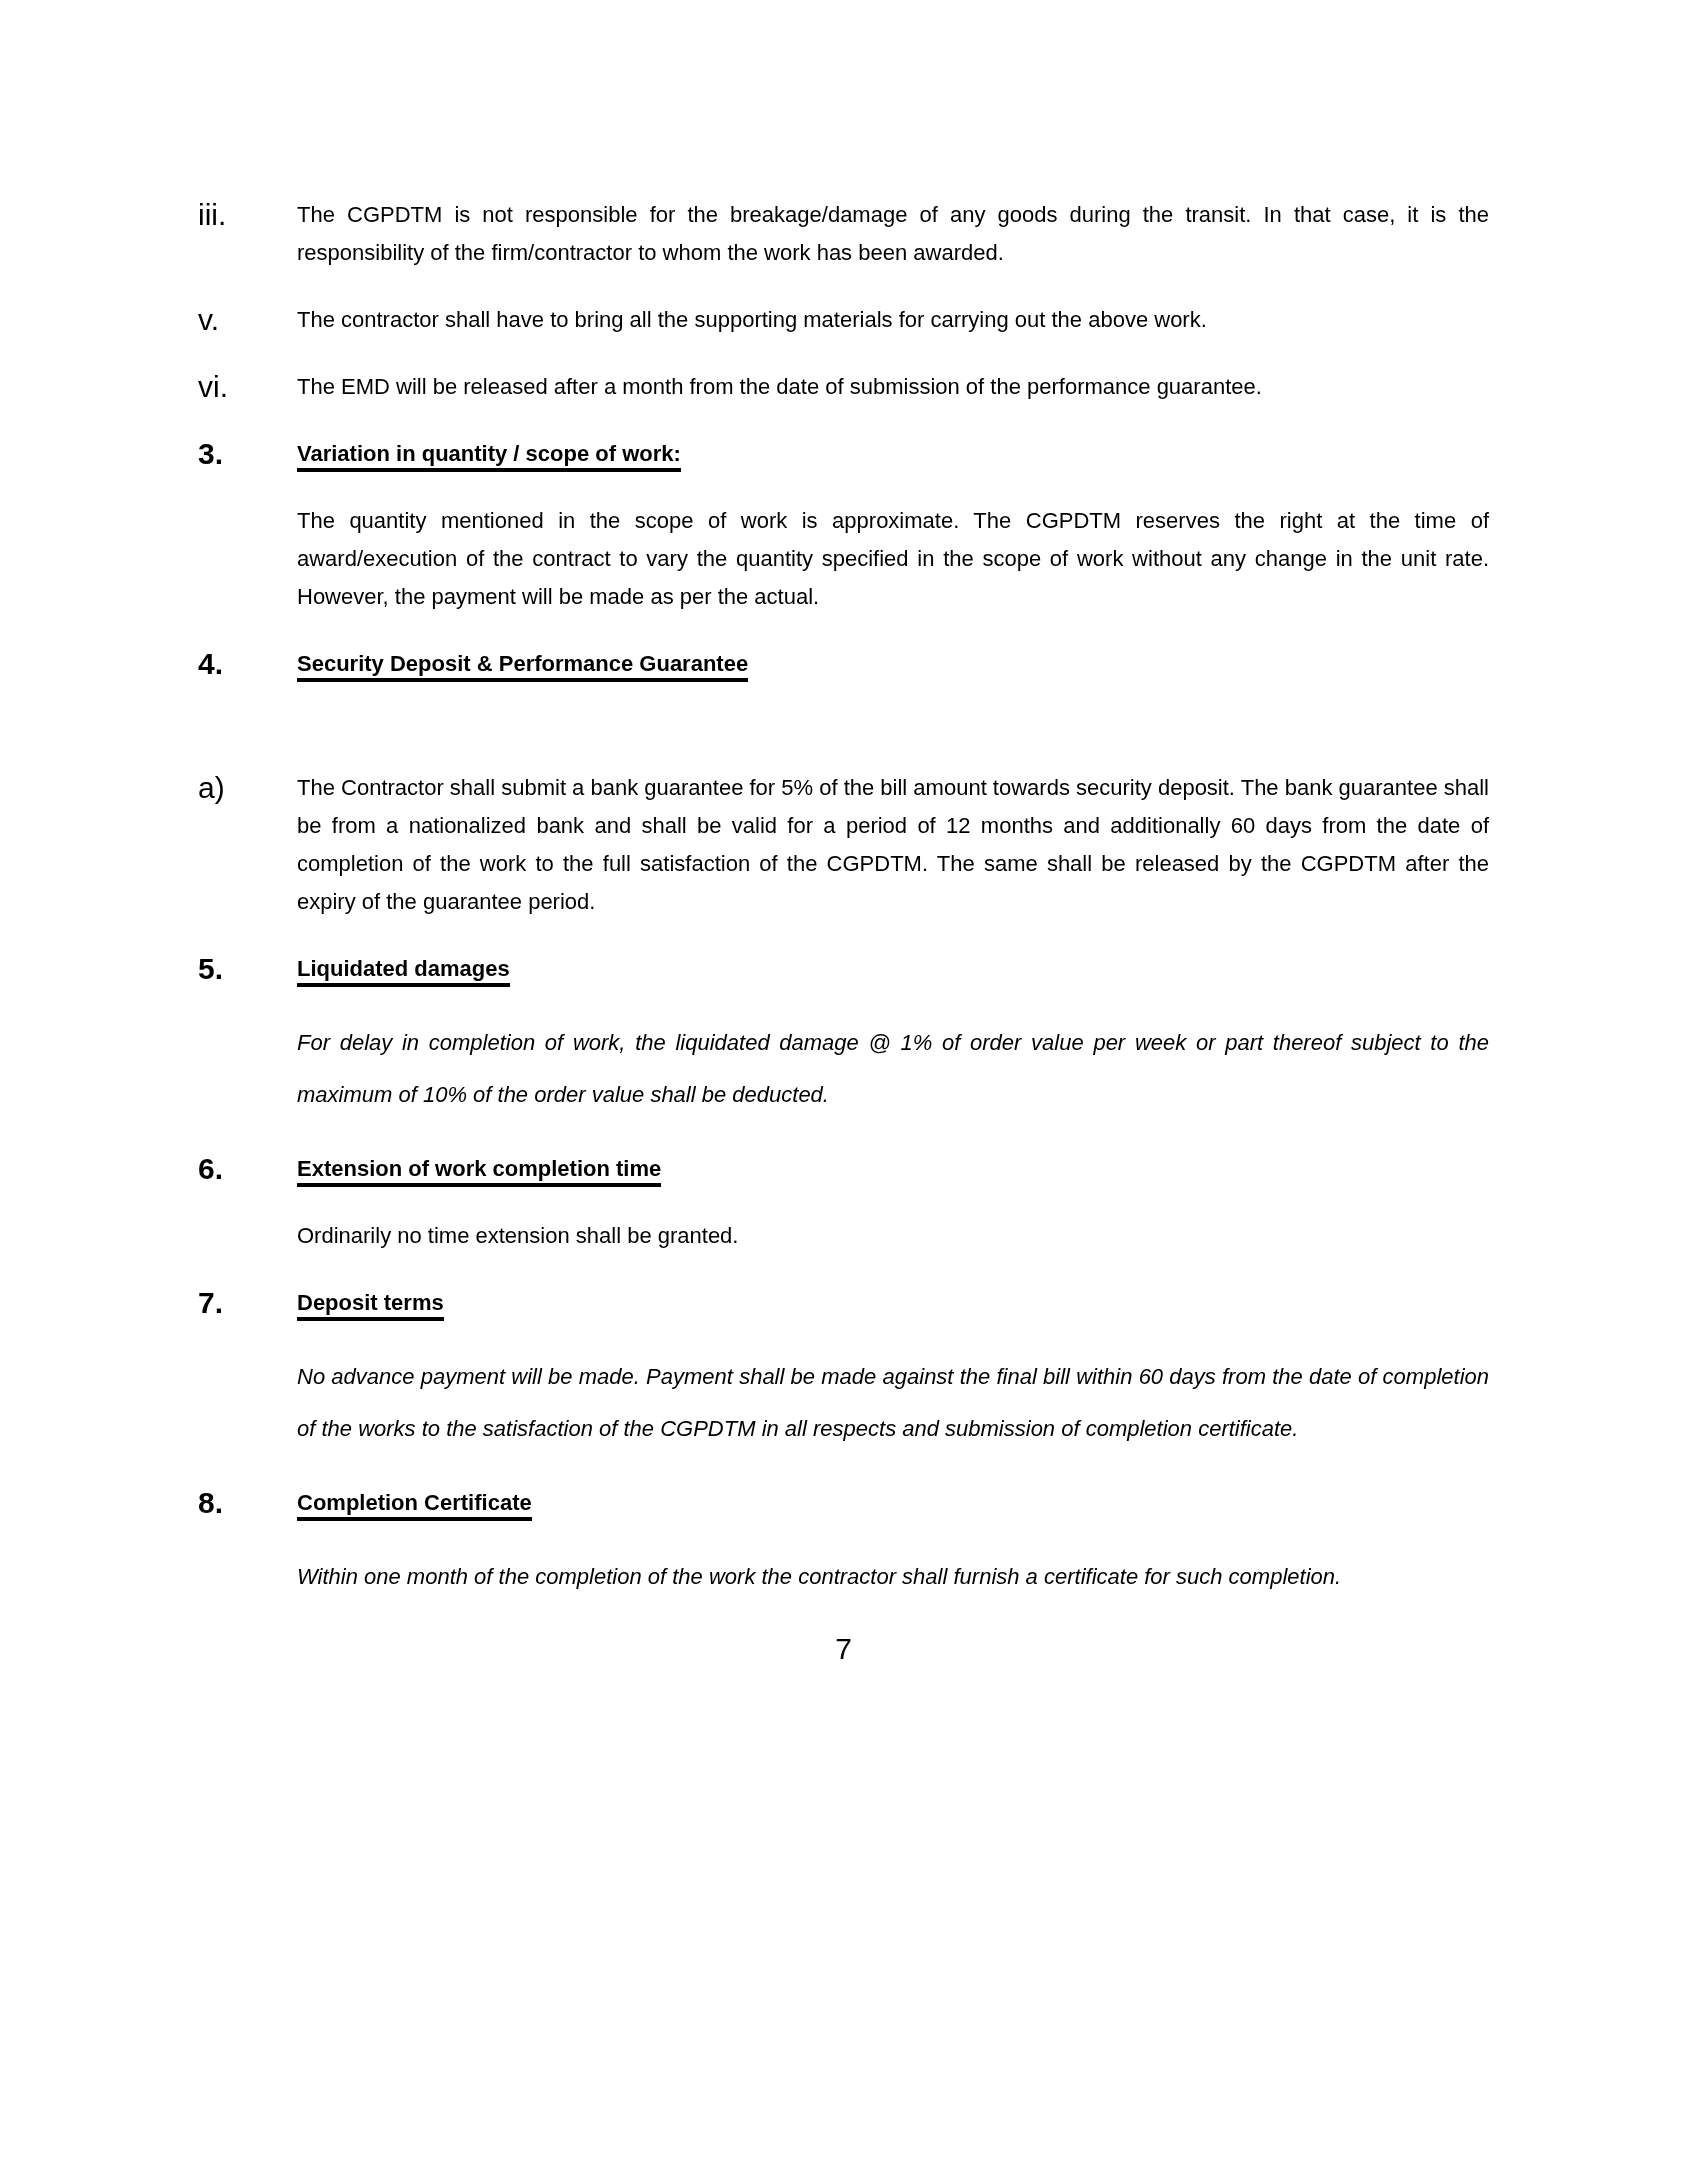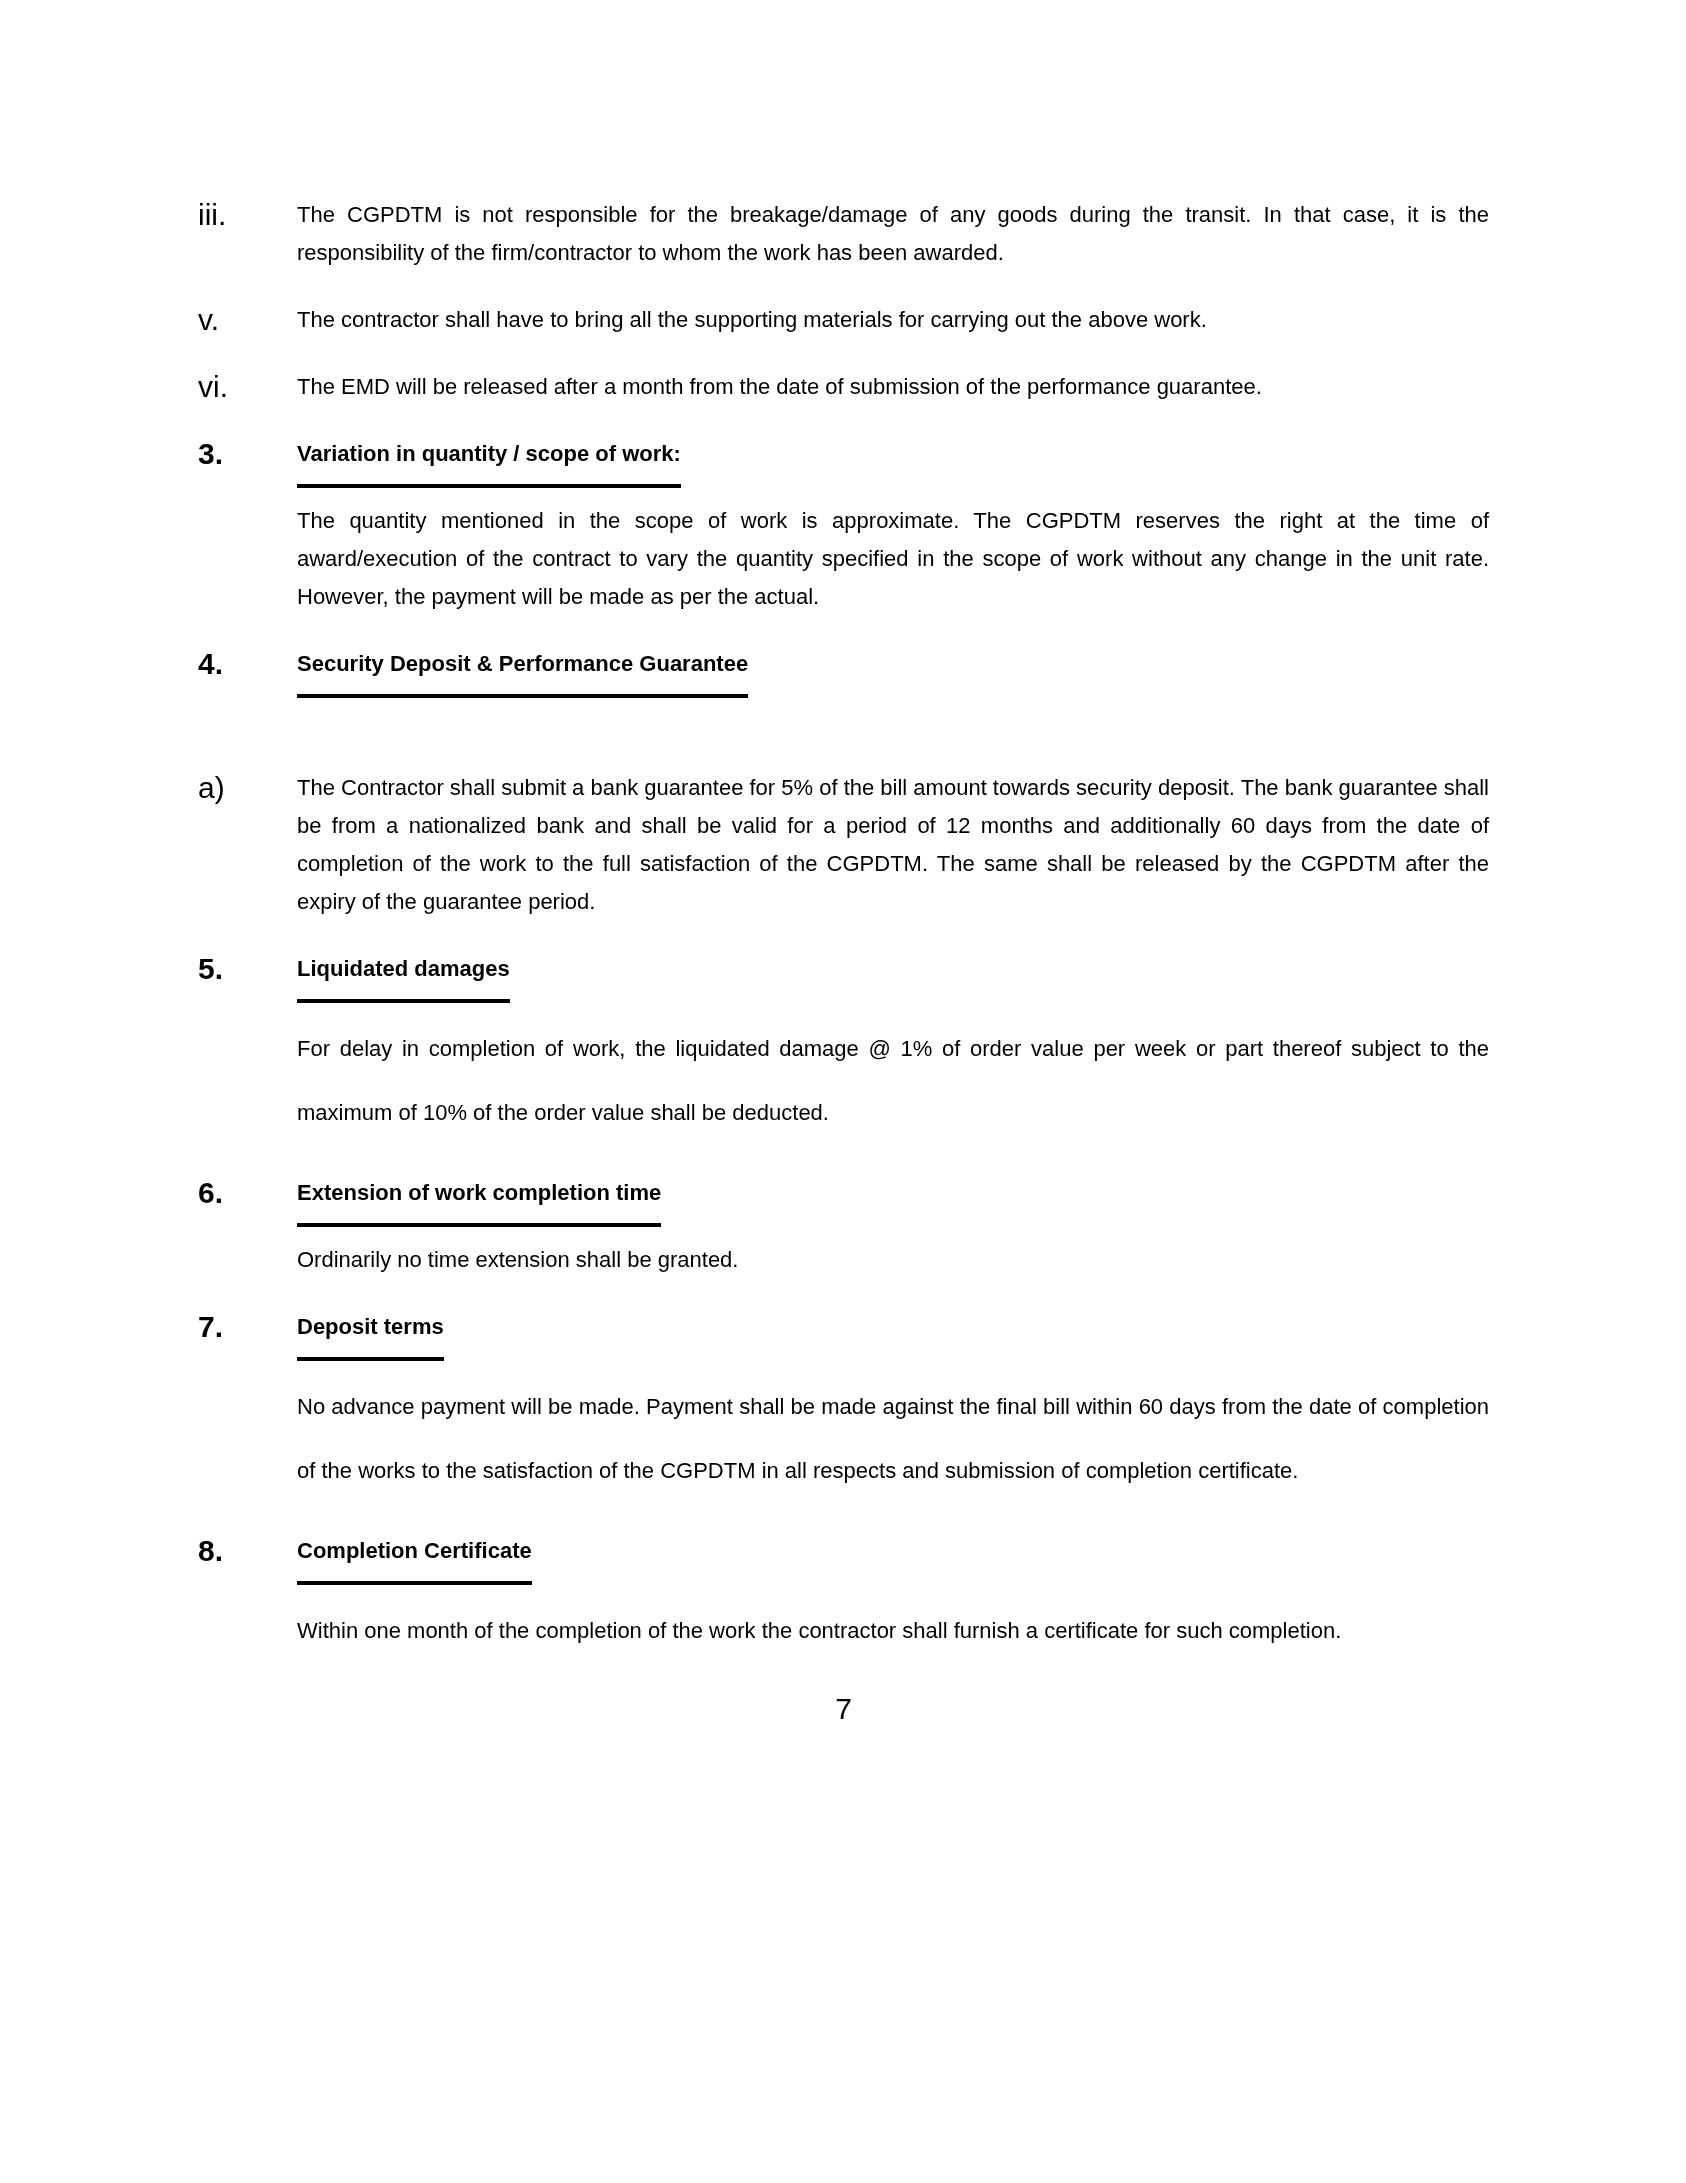--- a/index.html
+++ b/index.html
@@ -31,25 +31,25 @@
     line-height: 38px;
     font-size: 30px;
   }
   .num.bold { font-weight: bold; }
   .body {
     flex: 1;
     font-size: 22px;
     text-align: justify;
   }
   .single { line-height: 38px; }
-  .wide   { line-height: 64px; }
+  .wide   { line-height: 52px; font-style: italic; }
   .heading-text {
     font-weight: bold;
     border-bottom: 4px solid #000;
-    padding-bottom: 18px;
+    padding-bottom: 2px;
     white-space: nowrap;
   }
   .spacer-lg { height: 57px; }
   .sig-line {
     font-size: 30px;
     line-height: 44px;
     text-align: right;
     margin-top: 1.3px;
   }
   .page-number {

